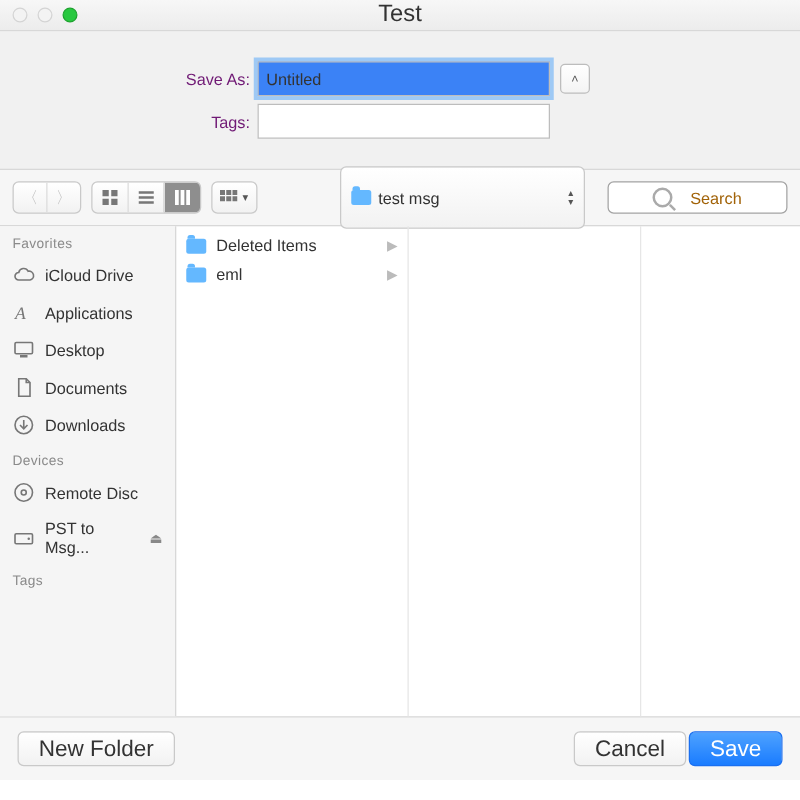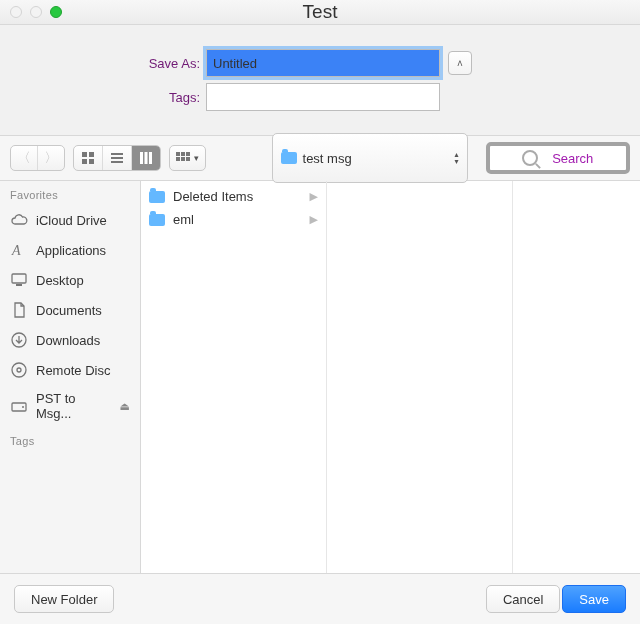--- a/index.html
+++ b/index.html
@@ -24,34 +24,34 @@
 .view-seg{display:flex;height:24px;border:1px solid #c9c9c9;border-radius:5px;overflow:hidden;background:linear-gradient(#fff,#f2f2f2)}
 .view-btn{width:28px;display:flex;align-items:center;justify-content:center;color:#555}
 .view-btn+.view-btn{border-left:1px solid #dcdcdc}
 .view-btn.active{background:#8e8e8e;color:#fff}
 .group-btn{height:24px;border:1px solid #c9c9c9;border-radius:5px;background:linear-gradient(#fff,#f2f2f2);display:flex;align-items:center;padding:0 6px;gap:4px;color:#555}
 .spacer-fx{flex:0 0 50px}
 .path-ctrl{height:24px;width:178px;border:1px solid #c9c9c9;border-radius:5px;background:linear-gradient(#fff,#f2f2f2);display:flex;align-items:center;padding:12px 8px;gap:6px}
 .mini-folder{width:16px;height:12px;display:inline-block;background:#64b8ff;border-radius:2px;position:relative}
 .mini-folder:before{content:"";position:absolute;top:-3px;left:1px;width:6px;height:3px;background:#64b8ff;border-radius:2px 2px 0 0}
 .stepper{margin-left:auto;display:flex;flex-direction:column;font-size:8px;color:#555;line-height:7px}
-.search{height:24px;flex:1;border:4px solid #a3a3a3;border-radius:5px;background:#fff;display:flex;align-items:center;justify-content:center;color:#a21caf;gap:14px;margin-left:10px}
+.search{height:24px;flex:1;border:1px solid #a3a3a3;border-radius:5px;background:#fff;display:flex;align-items:center;justify-content:center;color:#a16207;gap:14px;margin-left:10px}
 .mag{width:12px;height:12px;border:2px solid #aaa;border-radius:50%;position:relative}
 .mag:after{content:"";position:absolute;width:6px;height:2px;background:#aaa;transform:rotate(45deg);bottom:-3px;right:-5px}
 .body{display:flex;height:392px}
 .sidebar{width:140px;background:#f5f5f5;border-right:1px solid #d8d8d8;overflow:hidden}
 .sb-head{font-size:11px;color:#8a8a8a;padding:8px 10px 4px;letter-spacing:.3px}
 .sb-item{display:flex;align-items:center;gap:8px;padding:6px 10px;color:#333}
 .sb-item .ic{width:18px;height:18px;display:flex;align-items:center;justify-content:center;color:#777}
 .eject{margin-left:auto;color:#888;font-size:11px}
 .column{width:185px;border-right:1px solid #e6e6e6;padding-top:4px}
 .col-item{display:flex;align-items:center;padding:4px 8px;gap:8px}
 .chev{margin-left:auto;color:#bbb;font-size:11px}
 .footer{height:50px;border-top:1px solid #d8d8d8;display:flex;align-items:center;padding:0 14px;background:#f6f6f6}
-.btn{height:26px;border:1px solid #c9c9c9;border-radius:5px;background:linear-gradient(#fff,#f2f2f2);padding:0 16px;display:flex;align-items:center;justify-content:center;color:#333;font-size:13px}
+.btn{height:26px;border:1px solid #c9c9c9;border-radius:5px;background:linear-gradient(#fff,#f2f2f2);padding:0 16px;display:flex;align-items:center;justify-content:center;color:#333;font-size:18px}
 .btn.primary{background:linear-gradient(#4ea2ff,#1a7cff);border:1px solid #1a6ff0;color:#fff}
 .footer .right{margin-left:auto;display:flex;gap:2px}
 svg{display:block}
 </style>
 </head>
 <body>
 
 <div class="titlebar">
   <div class="traffic">
     <div class="tl close"></div>
@@ -173,20 +173,21 @@
     </div>
     <div class="sb-item">
       <span class="ic">
           <svg width="18" height="18" viewBox="0 0 18 18">
             <circle cx="9" cy="9" r="7" fill="none" stroke="#777" stroke-width="1.3"></circle>
             <path d="M9 5v6M6 9l3 3 3-3" fill="none" stroke="#777" stroke-width="1.3"></path>
           </svg>
         </span>
       <span>Downloads</span>
     </div>
+    <div class="sb-head">Devices</div>
     <div class="sb-item">
       <span class="ic">
           <svg width="18" height="18" viewBox="0 0 18 18">
             <circle cx="9" cy="9" r="7" fill="none" stroke="#777" stroke-width="1.3"></circle>
             <circle cx="9" cy="9" r="2" fill="none" stroke="#777" stroke-width="1.3"></circle>
           </svg>
         </span>
       <span>Remote Disc</span>
     </div>
     <div class="sb-item">

